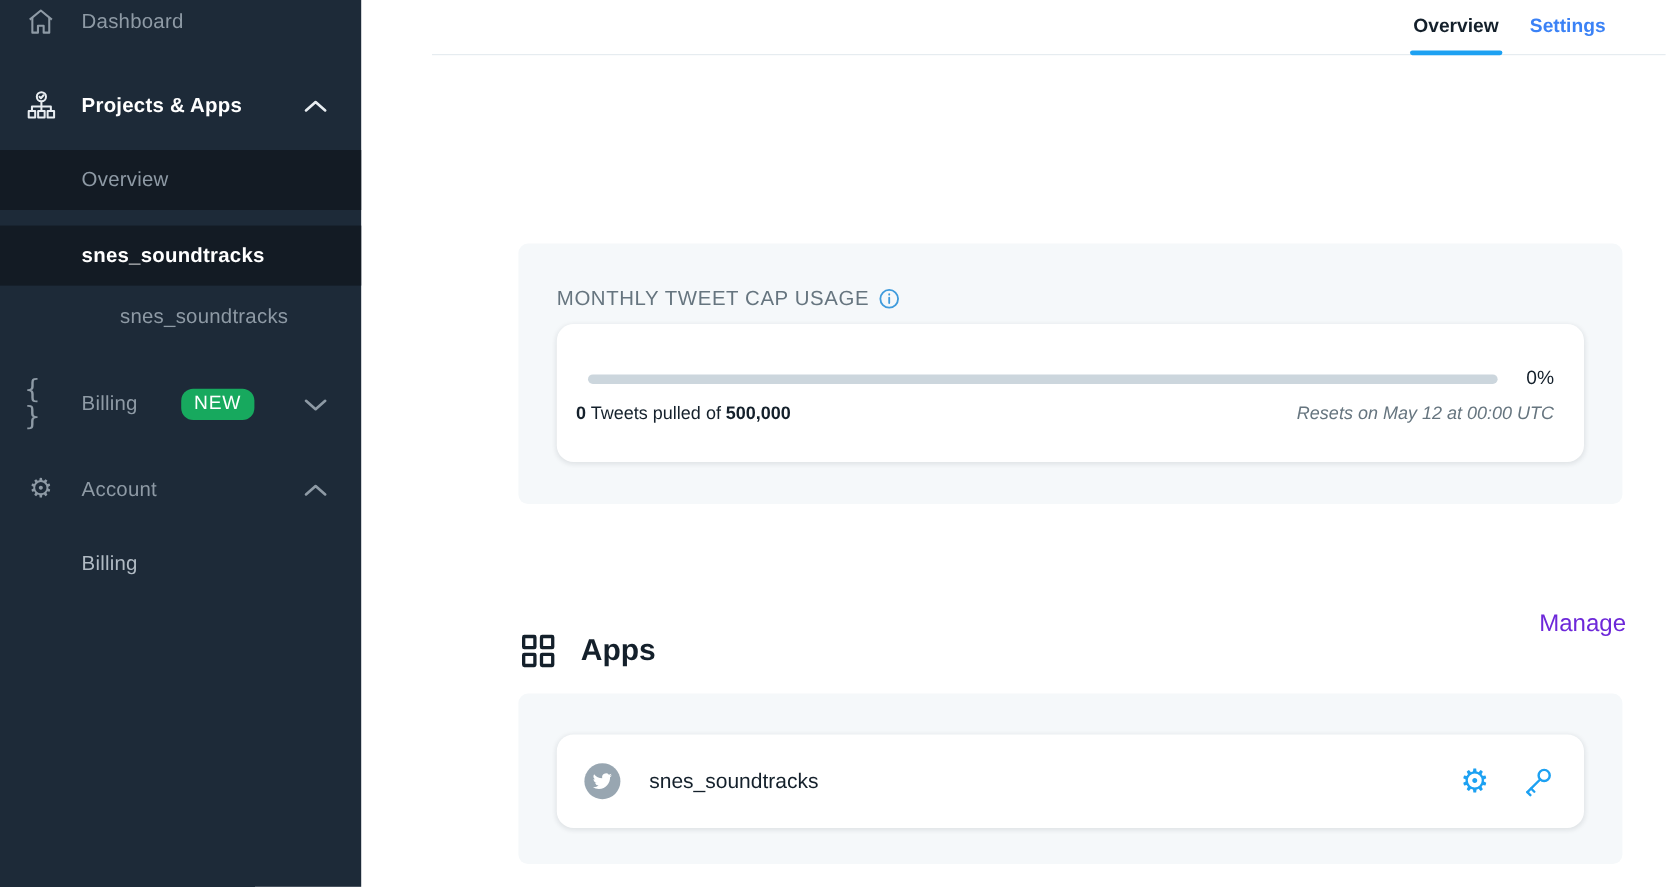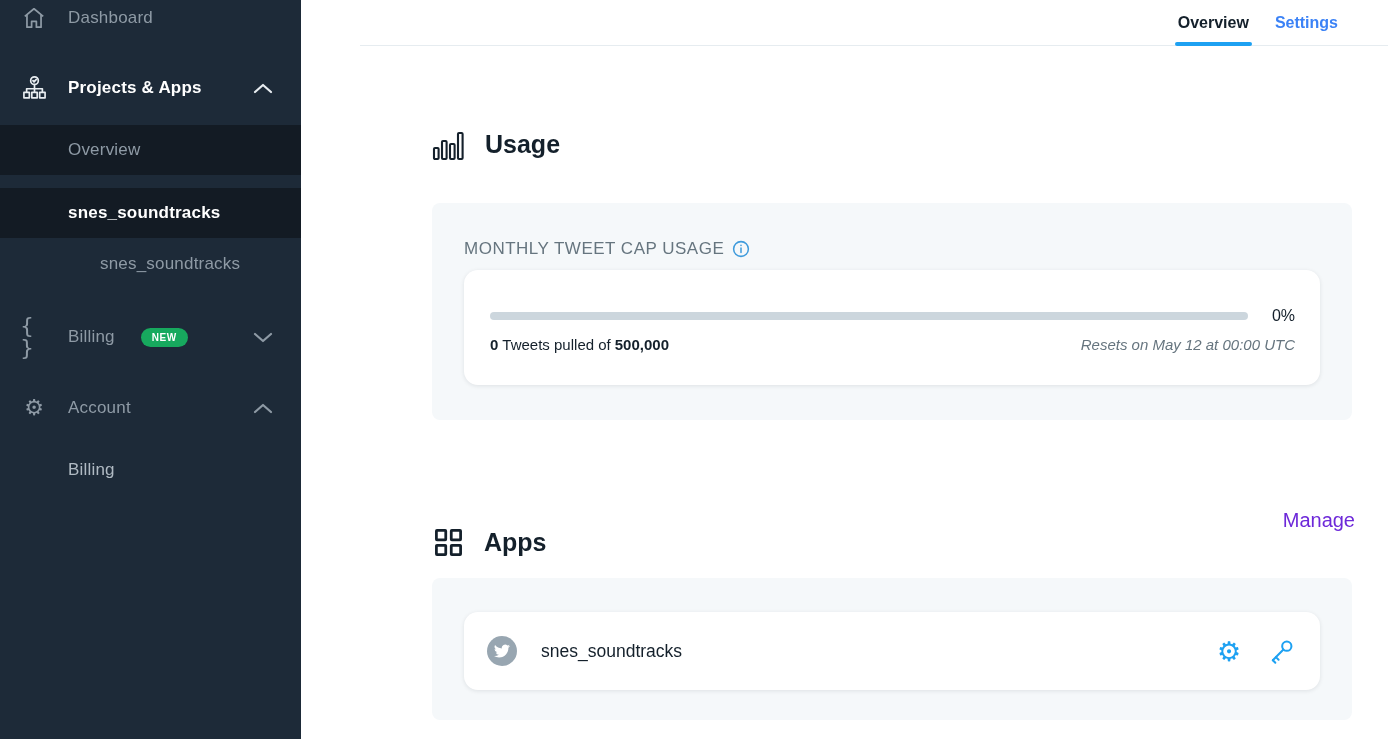--- a/index.html
+++ b/index.html
@@ -25,22 +25,22 @@
   .icon-box {
     position: absolute; left: 20px; width: 28px; height: 28px;
     display: flex; align-items: center; justify-content: center;
   }
   .nav-label { margin-left: 68px; font-size: 17px; color: #8e9aa5; letter-spacing: .2px; }
   .nav-label.lvl2 { margin-left: 100px; }
   .nav-label.bold-white { color: #ffffff; font-weight: 700; }
   .nav-label.billing { color: #b0bac3; }
   .chevron { position: absolute; right: 28px; display: flex; }
   .badge {
-    margin-left: 26px; background: #17a95e; color: #fff;
-    font-size: 10px; font-weight: 700; letter-spacing: .6px;
+    margin-left: 36px; background: #17a95e; color: #fff;
+    font-size: 16px; font-weight: 400; letter-spacing: .6px;
     padding: 4px 11px; border-radius: 10px;
   }
   .braces { font-size: 22px; color: #8e9aa5; letter-spacing: 1px; }
   .gear-gray { font-size: 22px; color: #8e9aa5; }
 
   
   .main { position: absolute; left: 360px; top: 0; width: 1028px; height: 739px; background: #fff; }
   .topbar {
     height: 46px; border-bottom: 1px solid #e6ecf0;
     display: flex; justify-content: flex-end; align-items: stretch;
@@ -81,21 +81,21 @@
     position: absolute; left: 26px; right: 25px; top: 38px; height: 16px;
     display: flex; align-items: center;
   }
   .track {
     flex: 1; height: 8px; background: #ccd6dd; border-radius: 4px;
     overflow: hidden; margin-right: 24px;
   }
   .fill { height: 100%; width: 0%; background: #1da1f2; border-radius: 4px; }
   .percent { font-size: 16px; color: #14202b; }
   .stats-row {
-    position: absolute; left: 26px; right: 25px; top: 66px;
+    position: absolute; left: 16px; right: 25px; top: 66px;
     display: flex; justify-content: space-between; align-items: flex-end; font-size: 15px;
   }
   .pulled { color: #14202b; }
   .pulled b { font-weight: 700; }
   .pulled .mid { margin: 0 4px; }
   .resets { color: #66757f; font-style: italic; }
 
   .manage-link {
     position: absolute; right: 33px; top: 509px;
     color: #6d28d9; font-size: 20px; cursor: pointer;
@@ -197,31 +197,20 @@
   <div class="topbar">
     <div class="tab active">
       <span>Overview</span>
       <span class="tab-underline"></span>
     </div>
     <div class="tab">
       <span>Settings</span>
     </div>
   </div>
 
-  <div class="section-head" style="top:126px">
-    <span style="display:flex">
-      <svg width="34" height="36" viewBox="0 0 34 36" fill="none" stroke="#14202b" stroke-width="2.1" stroke-linejoin="round">
-        <rect x="2" y="22" width="4.6" height="11" rx="1"></rect>
-        <rect x="10" y="15" width="4.6" height="18" rx="1"></rect>
-        <rect x="18" y="18" width="4.6" height="15" rx="1"></rect>
-        <rect x="26" y="7" width="4.6" height="26" rx="1"></rect>
-      </svg>
-    </span>
-    <span class="section-title">Usage</span>
-  </div>
 
   <div class="panel" id="usage-panel">
     <div class="cap-label">
       <span>MONTHLY TWEET CAP USAGE</span>
       <span style="display:flex;cursor:pointer">
         <svg width="18" height="18" viewBox="0 0 20 20" fill="none" stroke="#3f9bdc" stroke-width="1.7" stroke-linecap="round">
           <circle cx="10" cy="10" r="8.2"></circle>
           <line x1="10" y1="9" x2="10" y2="14"></line>
           <line x1="10" y1="5.8" x2="10" y2="6.2"></line>
         </svg>

